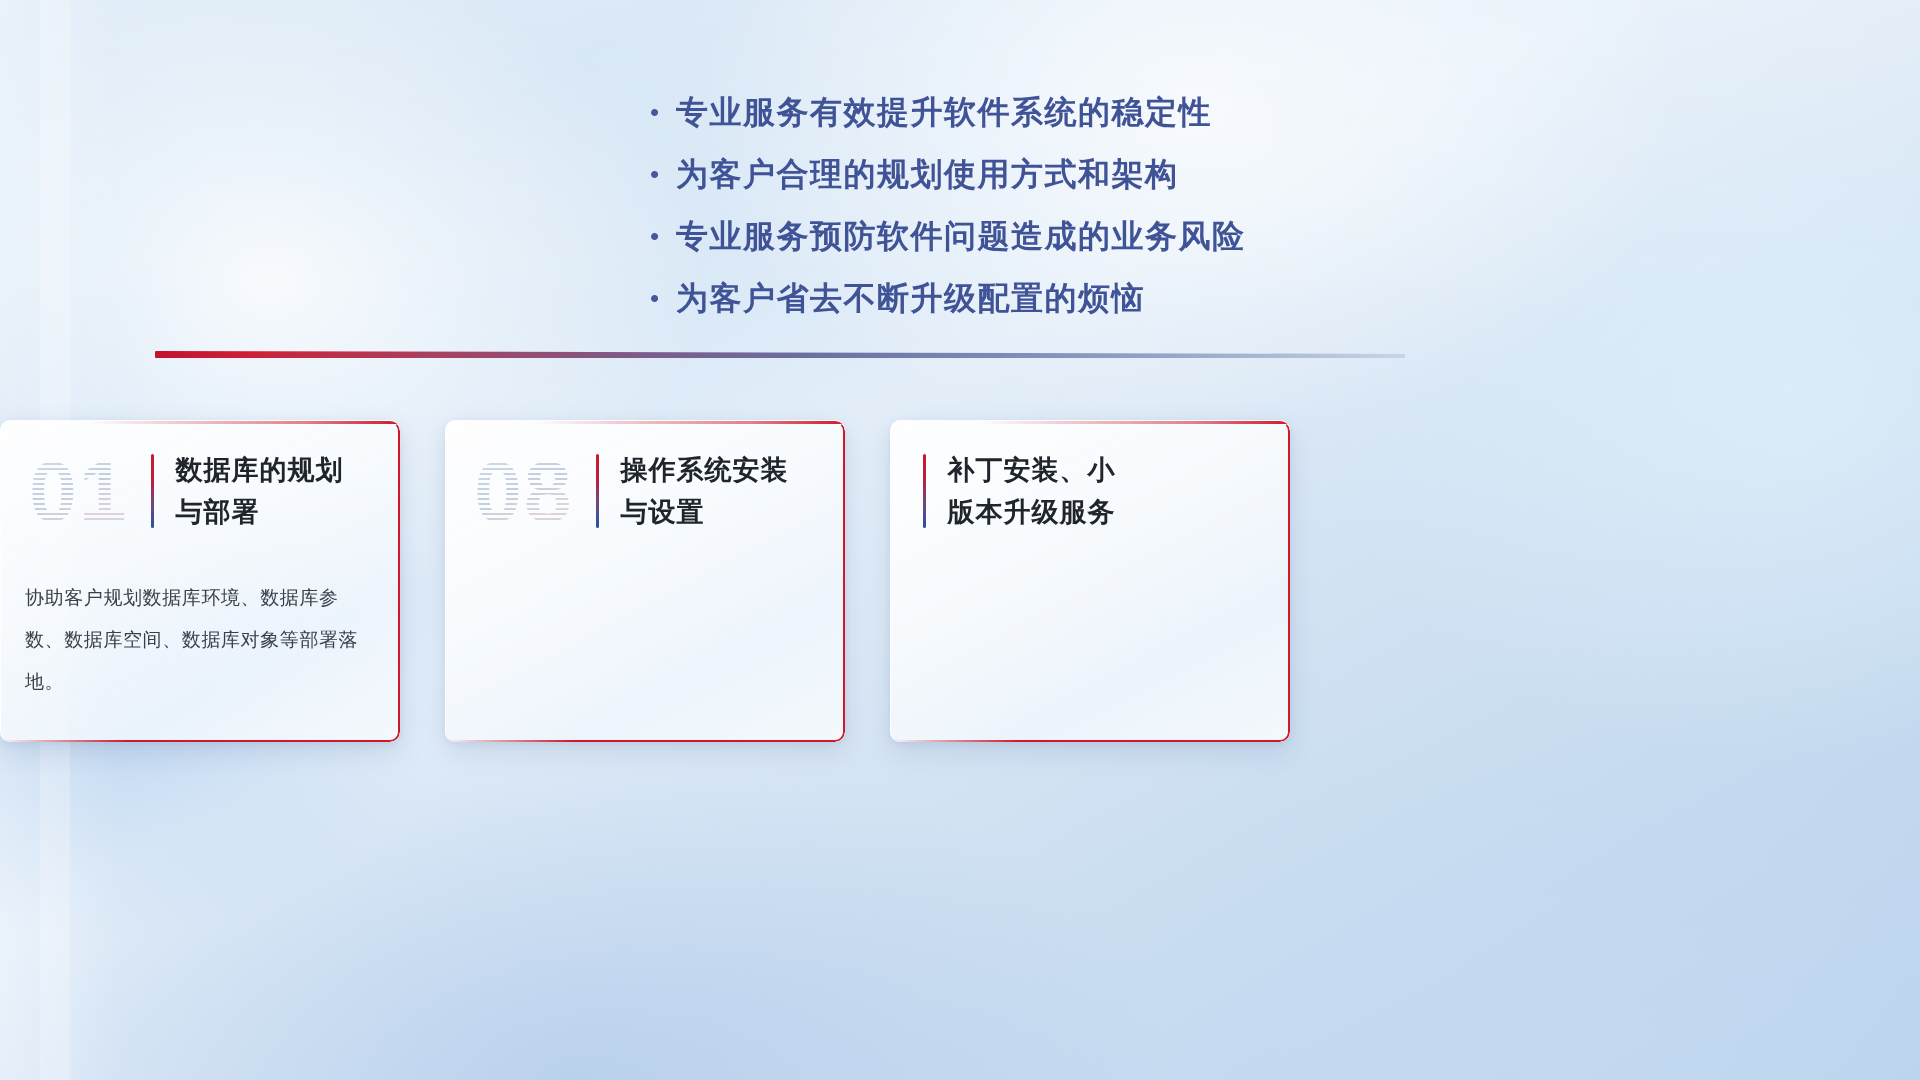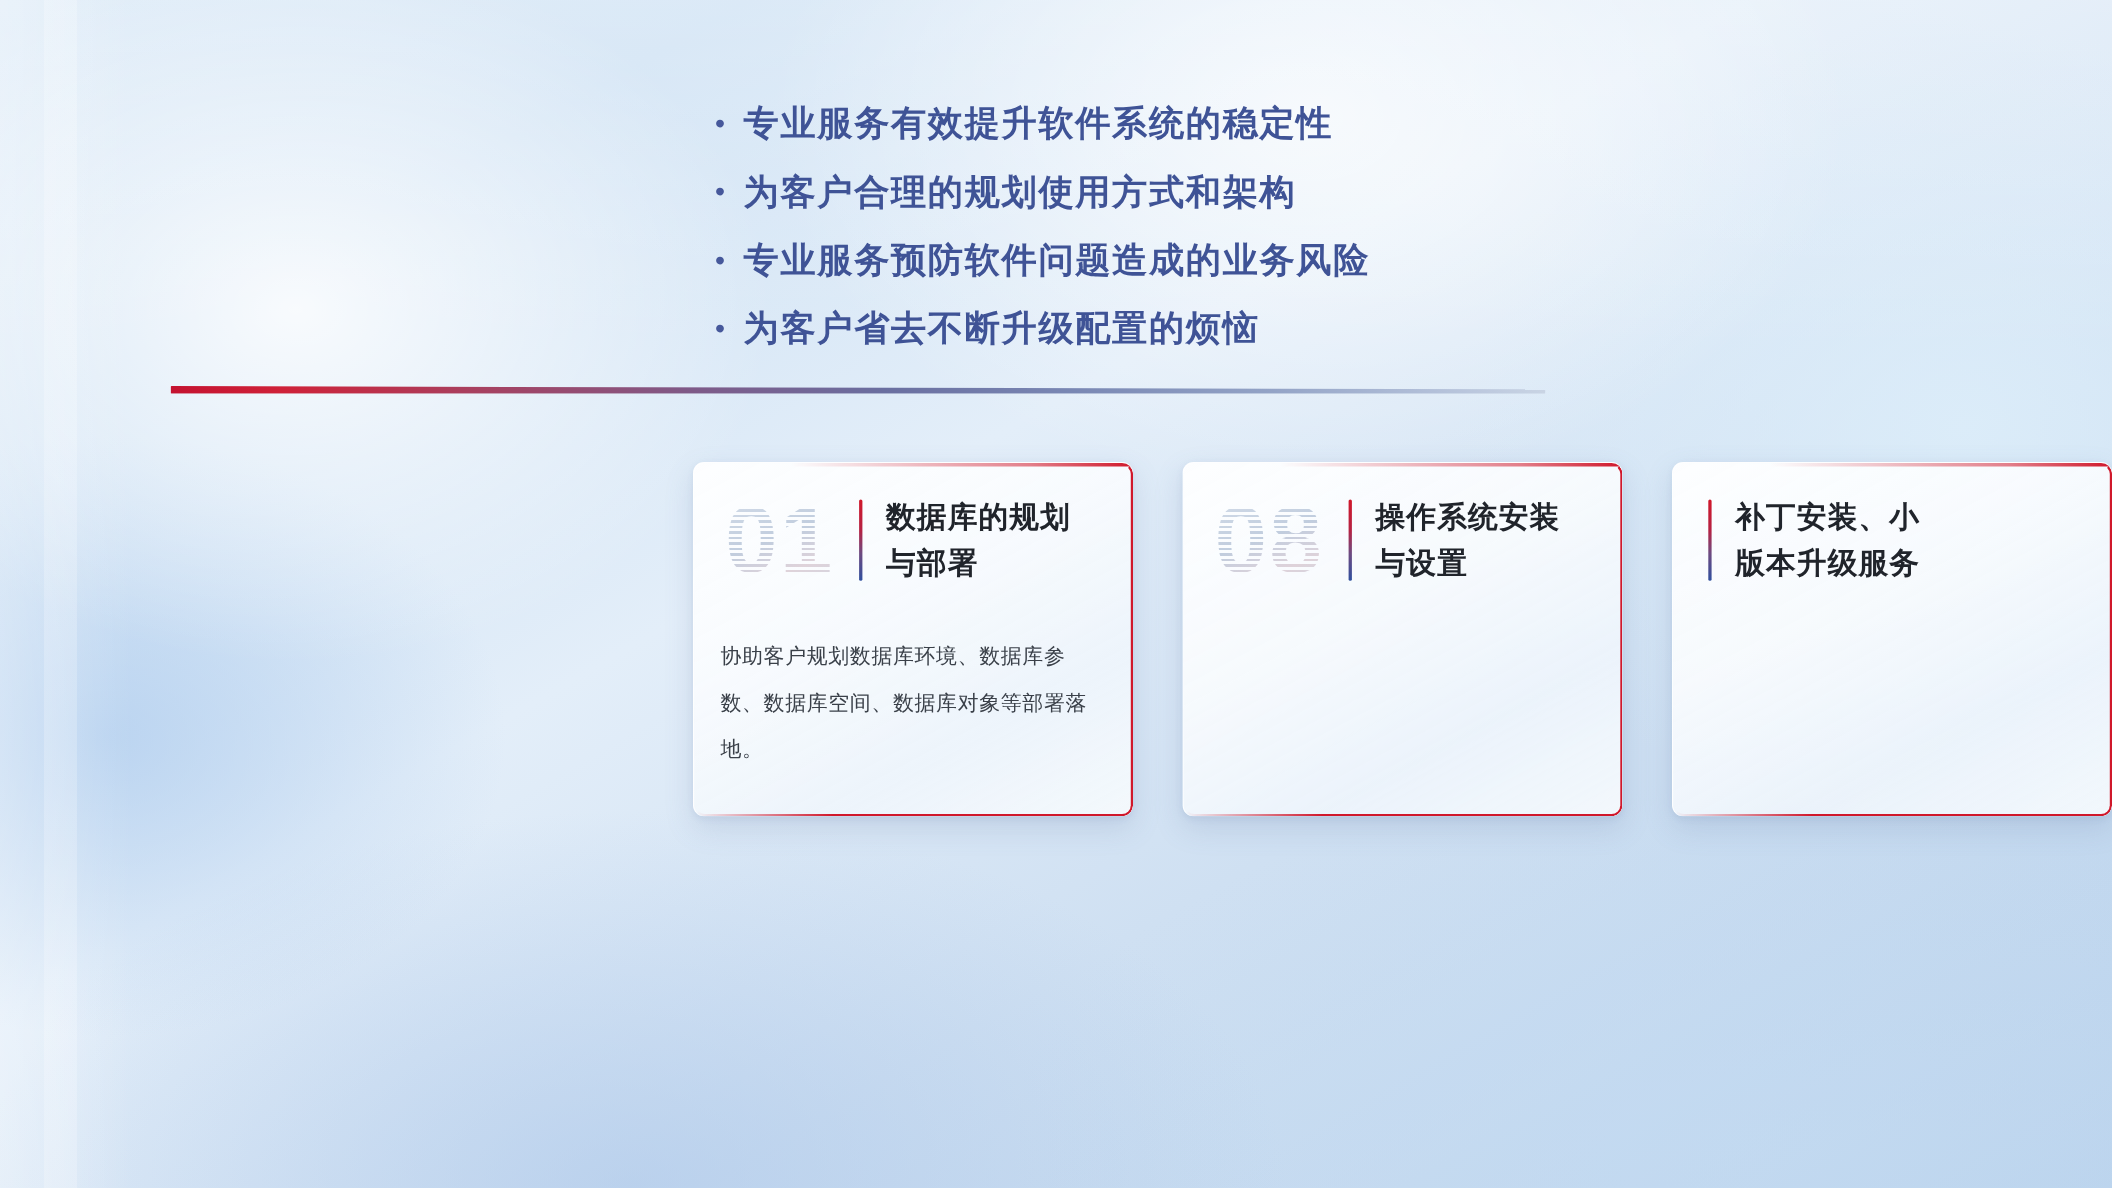--- a/index.html
+++ b/index.html
@@ -69,21 +69,21 @@
        #c41230 0%, #cf2138 8%, #a8405f 22%, #7e5a88 38%,
        #6a6fa0 52%, #7a88b4 66%, #93a3c6 80%, #b3c0d9 92%, #c9d4e4 100%);
     clip-path: polygon(0% 0%, 100% 42%, 100% 100%, 0% 100%);
     border-radius:1px;
     filter:drop-shadow(0 1px 1px rgba(120,130,160,0.25));
   }
 
   
   .cards{
     position:absolute; left:0; top:420px; width:1920px;
-    display:flex; justify-content:flex-end; gap:45px;
+    display:flex; justify-content:flex-start; gap:45px;
   }
   .card{
     position:relative;
     width:400px; height:322px;
     border-radius:10px;
     background:linear-gradient(152deg,
         rgba(255,255,255,0.94) 0%,
         rgba(250,252,254,0.90) 40%,
         rgba(240,246,252,0.86) 72%,
         rgba(246,250,253,0.92) 100%);

